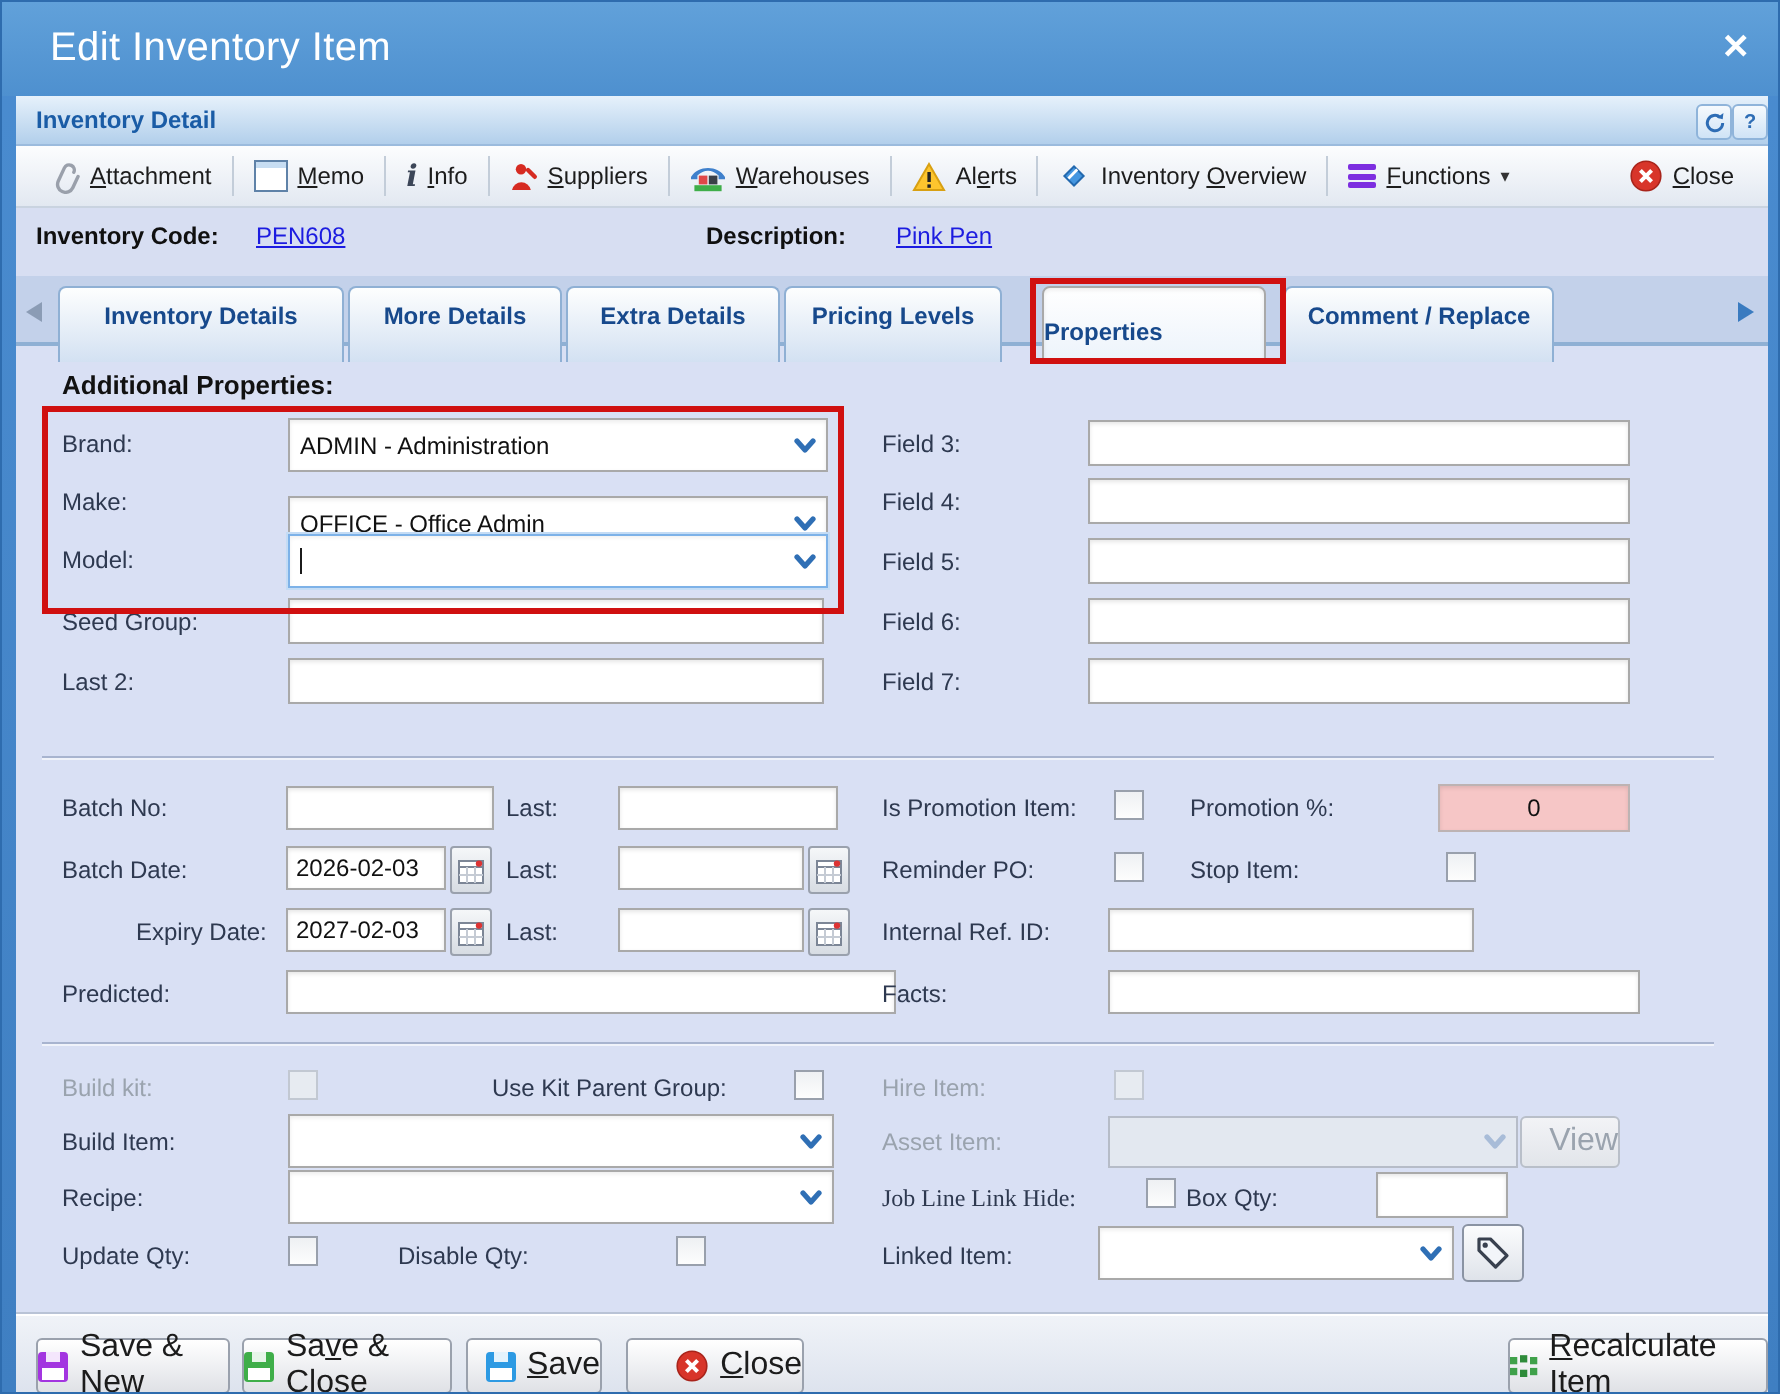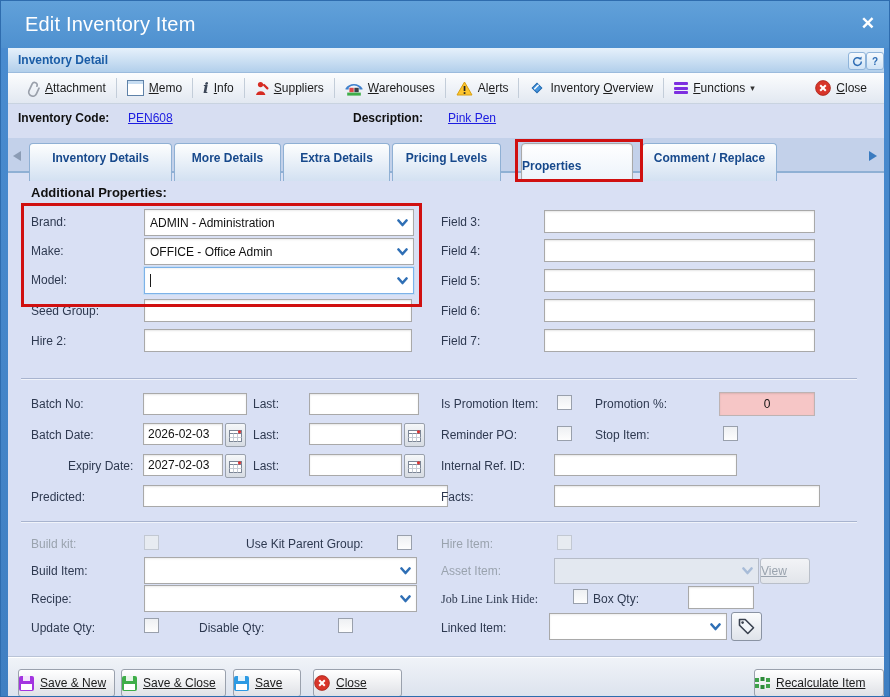--- a/index.html
+++ b/index.html
@@ -57,21 +57,21 @@
   .sel.focus{border:1px solid #7db2e8;box-shadow:0 0 0 1px #c4dcf5, inset 0 1px 2px rgba(0,0,0,.06);}
   .sel.off{background:#e3e8f0;border-color:#b6bcc8;box-shadow:none;}
   .caret{width:1px;height:13px;background:#1b1b1b;margin-left:5px;}
   .cb{position:absolute;width:13px;height:13px;background:linear-gradient(#eef0f3,#fdfdfd);border:1px solid #99a0ac;}
   .cb.off{background:#e7ebf1;border-color:#c2c8d2;}
   .calbtn{position:absolute;width:19px;height:22px;background:linear-gradient(#f5f7f9,#d7dce3);
           border:1px solid #9aa1ad;border-radius:2px;display:flex;align-items:center;justify-content:center;}
   .anno{position:absolute;border:3px solid #d01010;z-index:50;pointer-events:none;}
 
   .btn{position:absolute;height:26px;background:linear-gradient(#ffffff,#dfe1e6);border:1px solid #9aa1ad;
-       border-radius:3px;display:flex;align-items:center;justify-content:flex-start;gap:6px;font-size:12px;color:#1c1c1c;text-decoration:underline;}
+       border-radius:3px;display:flex;align-items:center;justify-content:flex-end;gap:6px;font-size:16px;color:#1c1c1c;}
   .btn.off{background:linear-gradient(#f2f3f6,#e2e5ea);color:#9aa3ae;border-color:#b9bfc9;}
   .floppy{width:15px;height:15px;border-radius:2px;position:relative;flex:0 0 auto;}
   .floppy .sh{position:absolute;left:4px;top:0;width:7px;height:5px;background:rgba(255,255,255,.88);}
   .floppy .lb2{position:absolute;left:2px;bottom:1px;width:11px;height:6px;background:#fff;}
   .fnbars{display:inline-block;width:14px;}
   .fnbars div{height:3px;background:#7d2ee0;border-radius:1px;margin:1.5px 0;}
   .memoicon{width:15px;height:14px;background:#fff;border:1px solid #5f82a8;box-shadow:inset 0 3px 0 #c7ddf2;}
   .infoglyph{font-family:"DejaVu Serif",serif;font-style:italic;font-weight:bold;font-size:15px;color:#3c4658;line-height:1;}
   .tagbtn{position:absolute;background:linear-gradient(#fbfcfd,#dfe3ea);border:1px solid #8a93a3;border-radius:3px;
           display:flex;align-items:center;justify-content:center;}
@@ -200,41 +200,41 @@
   <span class="lb" style="left:30px;top:214px;">Brand:</span>
   <div class="sel" style="left:143px;top:208px;width:268px;height:25px;">
     <span class="tx">ADMIN - Administration</span>
     <span class="ch">
         <svg width="11" height="8" viewBox="0 0 11 8">
           <path d="M1.5 1.5 L5.5 6 L9.5 1.5" fill="none" stroke="#2f6fb5" stroke-width="2.6" stroke-linecap="round" stroke-linejoin="round"></path>
         </svg>
       </span>
   </div>
   <span class="lb" style="left:30px;top:243px;">Make:</span>
-  <div class="sel" style="left:143px;top:237px;width:268px;height:25px;">
+  <div class="sel" style="left:143px;top:247px;width:268px;height:25px;">
     <span class="tx">OFFICE - Office Admin</span>
     <span class="ch">
         <svg width="11" height="8" viewBox="0 0 11 8">
           <path d="M1.5 1.5 L5.5 6 L9.5 1.5" fill="none" stroke="#2f6fb5" stroke-width="2.6" stroke-linecap="round" stroke-linejoin="round"></path>
         </svg>
       </span>
   </div>
   <span class="lb" style="left:30px;top:272px;">Model:</span>
   <div class="sel focus" style="left:143px;top:266px;width:268px;height:25px;">
     <span class="caret"></span>
     <span class="tx"></span>
     <span class="ch">
         <svg width="11" height="8" viewBox="0 0 11 8">
           <path d="M1.5 1.5 L5.5 6 L9.5 1.5" fill="none" stroke="#2f6fb5" stroke-width="2.6" stroke-linecap="round" stroke-linejoin="round"></path>
         </svg>
       </span>
   </div>
   <span class="lb" style="left:30px;top:303px;">Seed Group:</span>
   <input class="ti" style="left: 143px; top: 298px; width: 268px; height: 23px;" value="">
-  <span class="lb" style="left:30px;top:333px;">Hire 2:</span>
+  <span class="lb" style="left:30px;top:333px;">Last 2:</span>
   <input class="ti" style="left: 143px; top: 328px; width: 268px; height: 23px;" value="">
 
   <span class="lb" style="left:440px;top:214px;">Field 3:</span>
   <input class="ti" style="left: 543px; top: 209px; width: 271px; height: 23px;" value="">
   <span class="lb" style="left:440px;top:243px;">Field 4:</span>
   <input class="ti" style="left: 543px; top: 238px; width: 271px; height: 23px;" value="">
   <span class="lb" style="left:440px;top:273px;">Field 5:</span>
   <input class="ti" style="left: 543px; top: 268px; width: 271px; height: 23px;" value="">
   <span class="lb" style="left:440px;top:303px;">Field 6:</span>
   <input class="ti" style="left: 543px; top: 298px; width: 271px; height: 23px;" value="">

